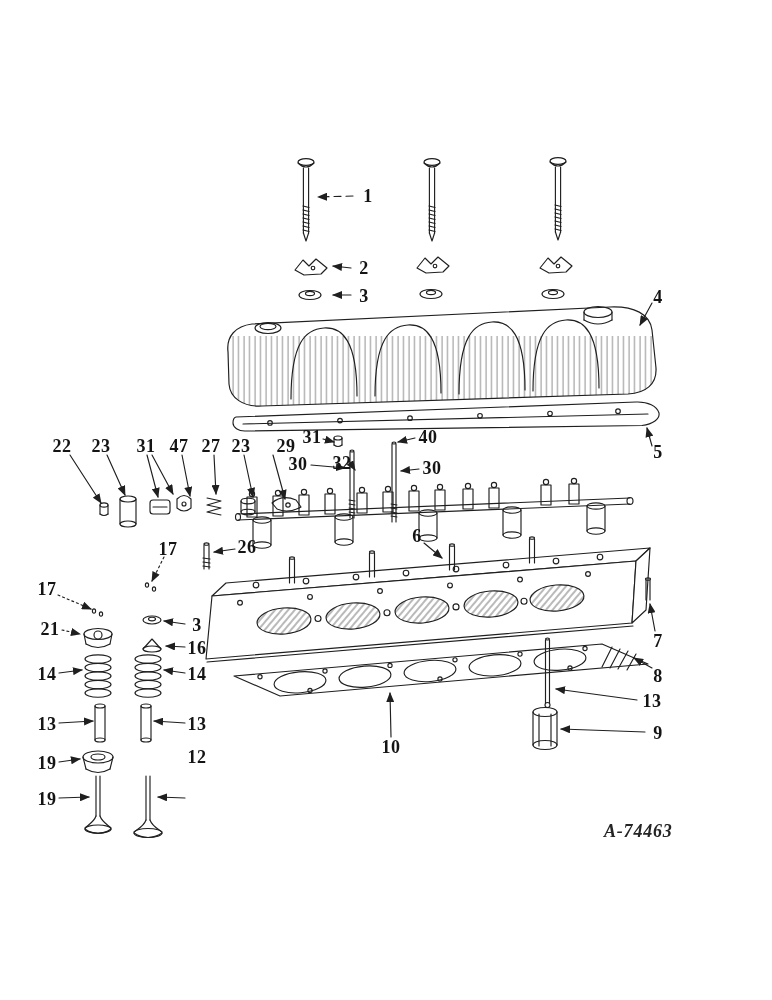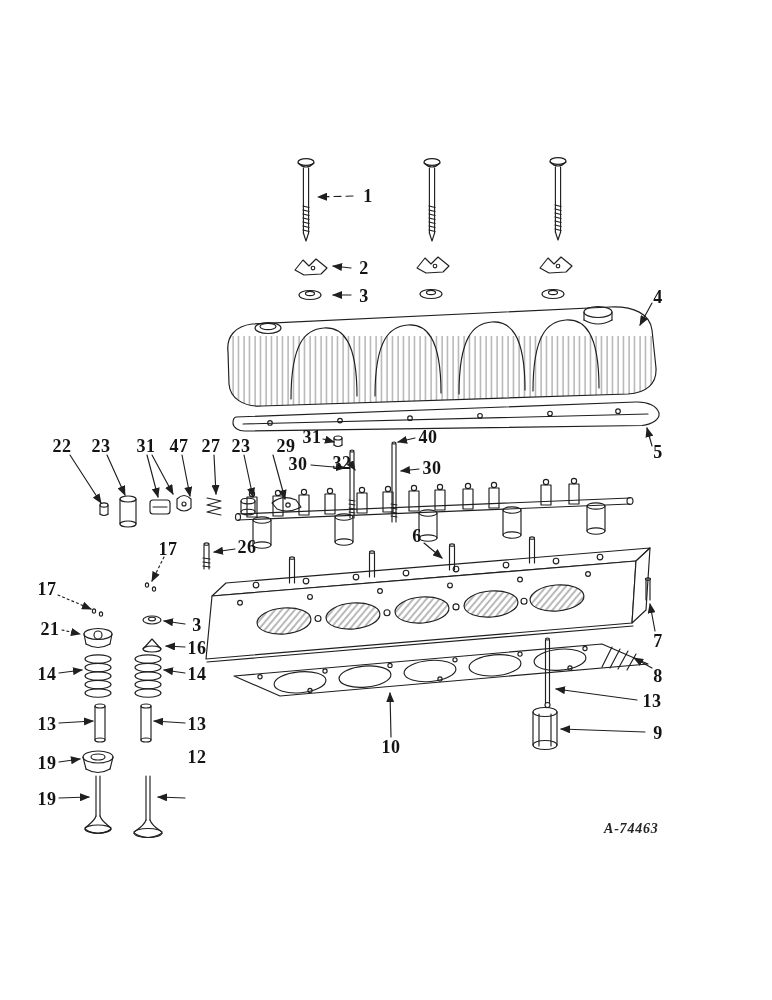--- a/index.html
+++ b/index.html
@@ -25,21 +25,21 @@
     line-height: 1;
     color: #141414;
     letter-spacing: 0.5px;
     white-space: nowrap;
   }
   .drawing-number {
     position: absolute;
     left: 604px; top: 821px;
     font-style: italic;
     font-weight: 700;
-    font-size: 14px;
+    font-size: 18px;
     letter-spacing: 0.8px;
     color: #242424;
   }
 </style>
 </head>
 <body>
 
 <div class="stage">
 
   <svg class="art" width="772" height="1000" viewBox="0 0 772 1000">

